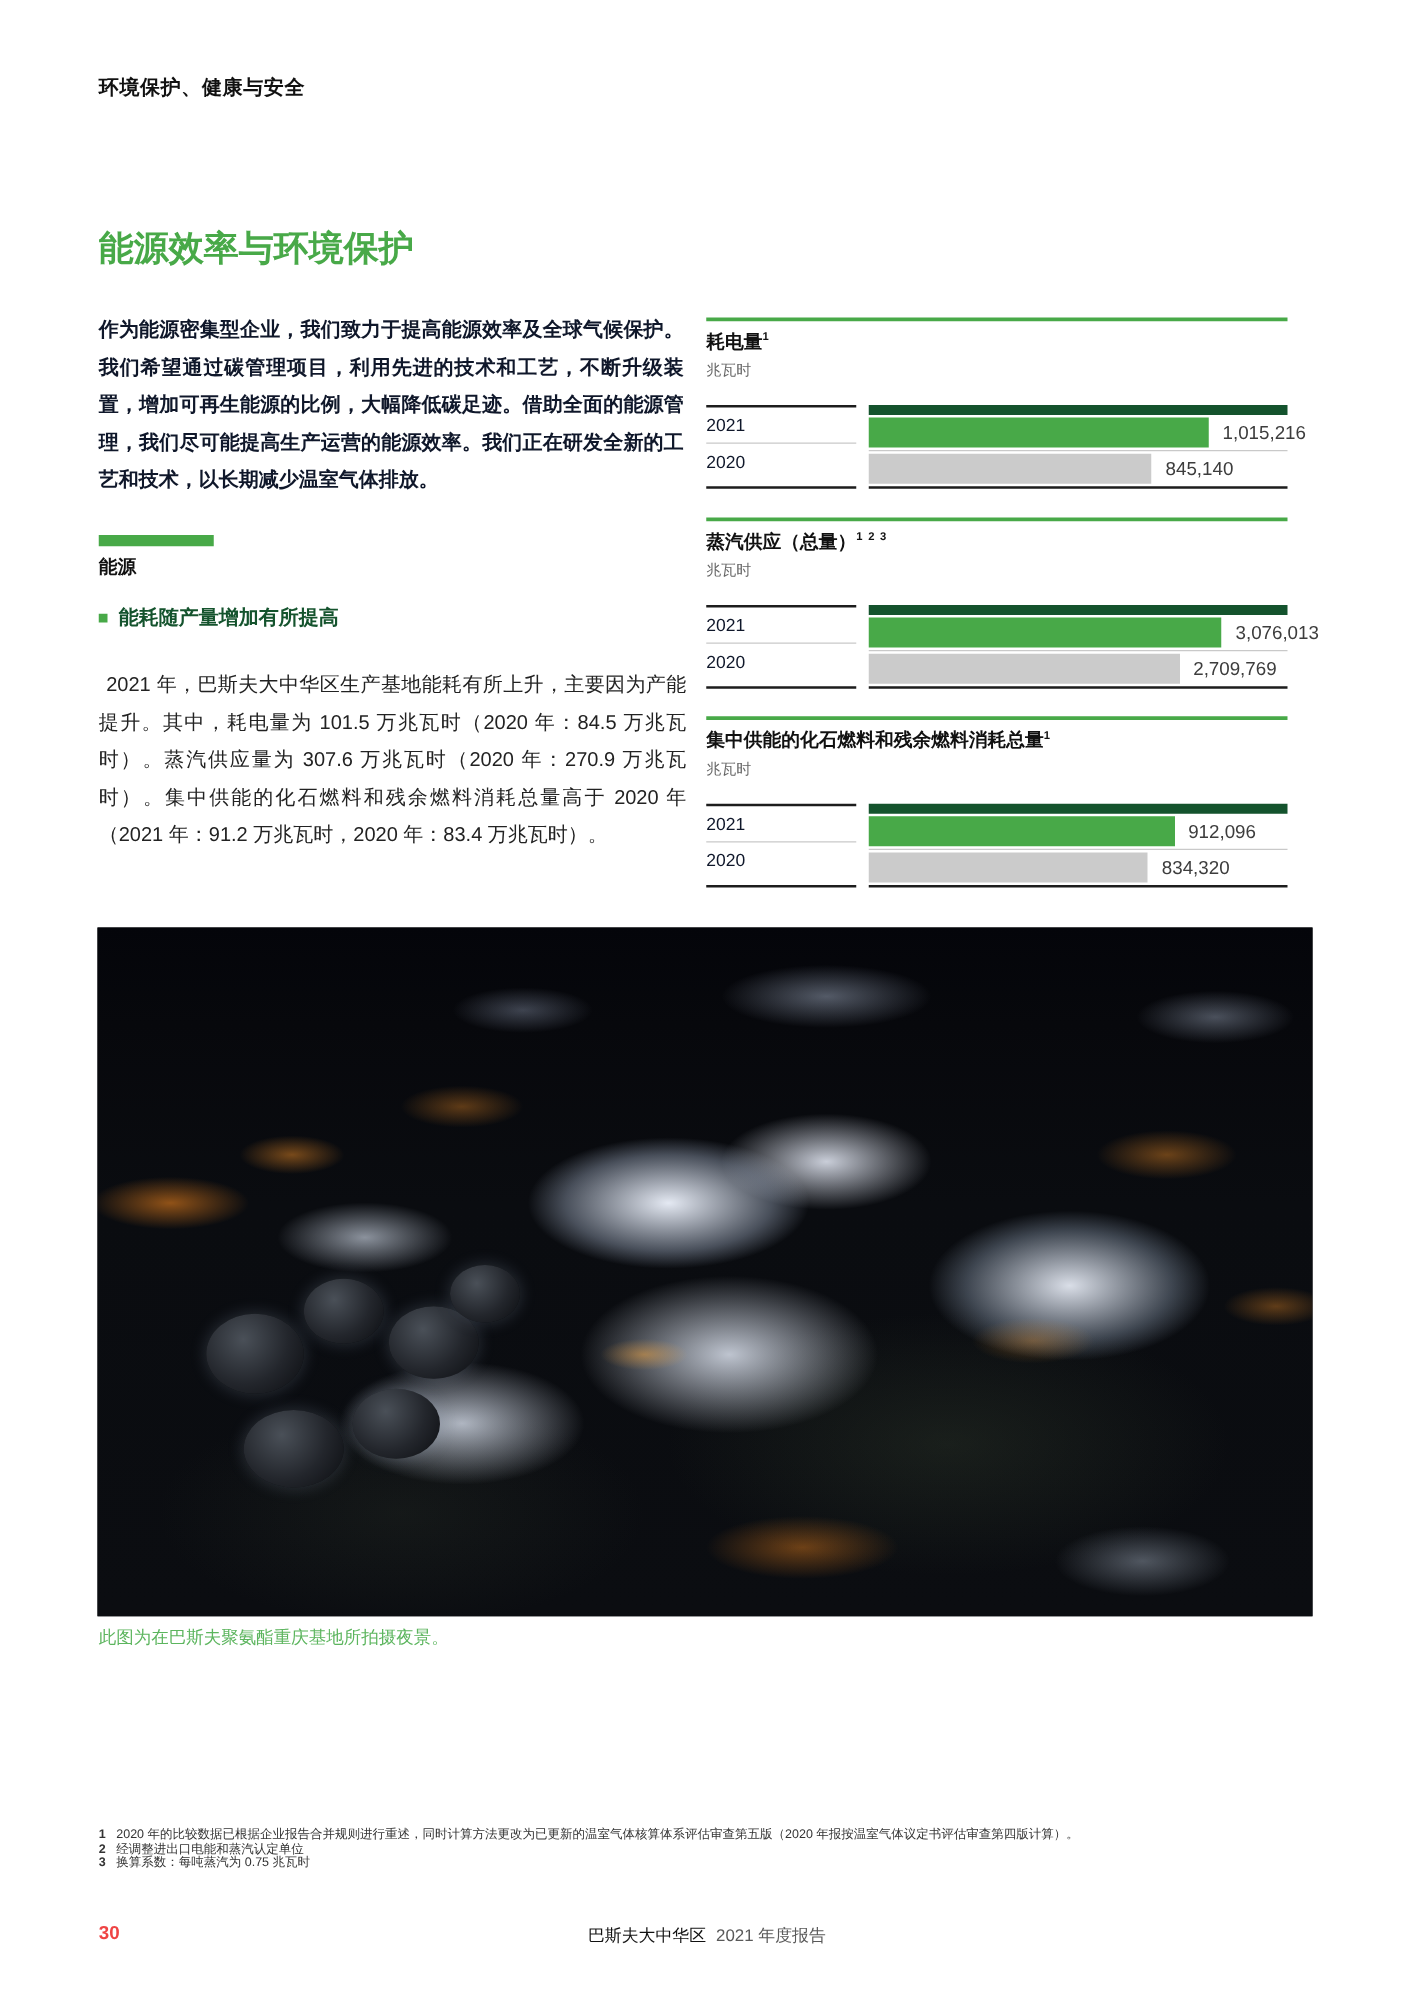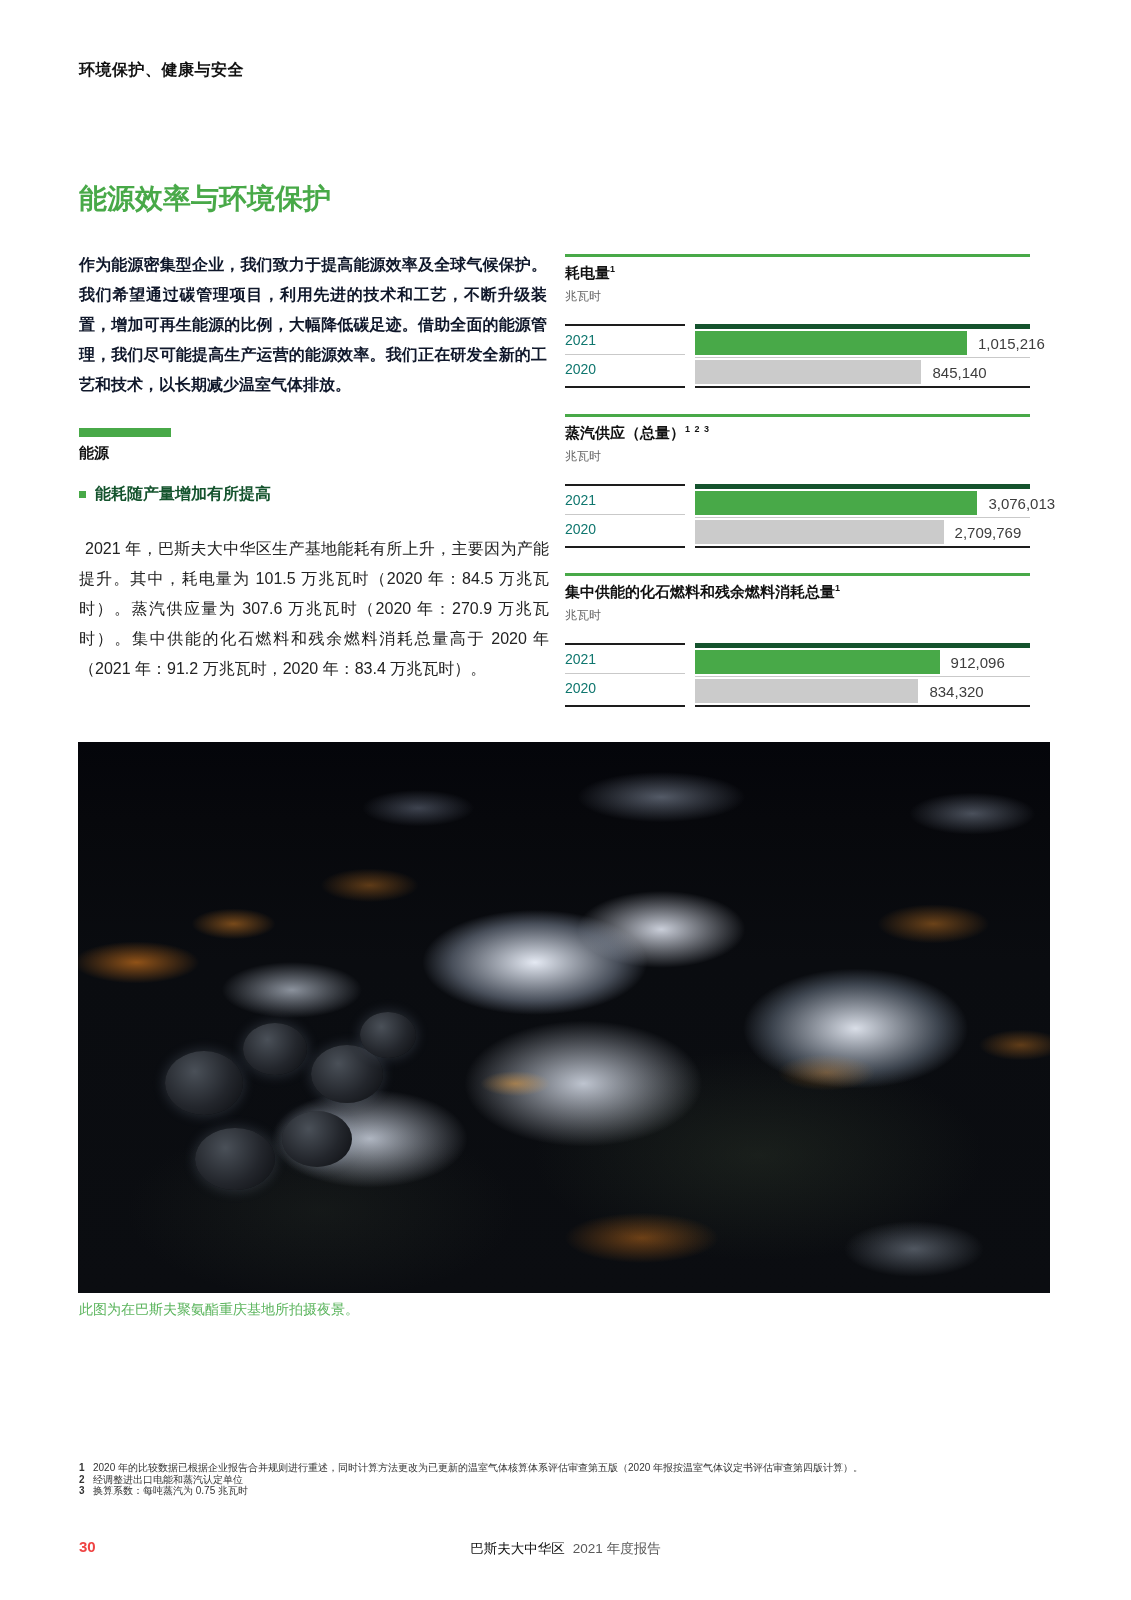--- a/index.html
+++ b/index.html
@@ -23,22 +23,22 @@
   .body-text{position:absolute;left:79px;top:534px;width:470px;margin:0;font-size:16px;line-height:30px;text-align:justify;text-indent:6px;color:#222;}
 
   
   .chart{position:absolute;left:565px;width:465px;height:132px;}
   .chart-rule{position:absolute;top:0;left:0;right:0;height:3px;background:var(--green,#48a948);}
   .chart-title{position:absolute;top:10px;left:0;font-size:15px;font-weight:bold;color:#111;}
   .chart-title sup{font-size:9px;letter-spacing:1px;}
   .chart-unit{position:absolute;top:34px;left:0;font-size:12px;color:#666;}
   .chart-table{position:absolute;top:70px;left:0;right:0;display:flex;}
   .ycol{width:120px;margin-right:10px;border-top:2px solid #1d1d1d;border-bottom:2px solid #1d1d1d;}
-  .bcol{flex:1;border-top:5px solid #14532d;border-bottom:2px solid #1d1d1d;}
-  .yrow{height:28px;display:flex;align-items:center;font-size:14px;color:#0f766e;}
+  .bcol{flex:1;border-top:8px solid #14532d;border-bottom:2px solid #1d1d1d;}
+  .yrow{height:28px;display:flex;align-items:center;font-size:14px;color:#0f172a;}
   .yrow.first,.brow.first{border-bottom:1px solid #c9c9c9;}
   .brow{height:28px;display:flex;align-items:center;}
   .bar{height:24px;flex:0 0 auto;}
   .bar-green{background:var(--green,#48a948);}
   .bar-gray{background:var(--bar-gray,#cbcbcb);}
   .val{margin-left:11px;font-size:15px;color:#3d3d3d;white-space:nowrap;}
 
   
   .photo{
     position:absolute;left:78px;top:742px;width:972px;height:551px;

